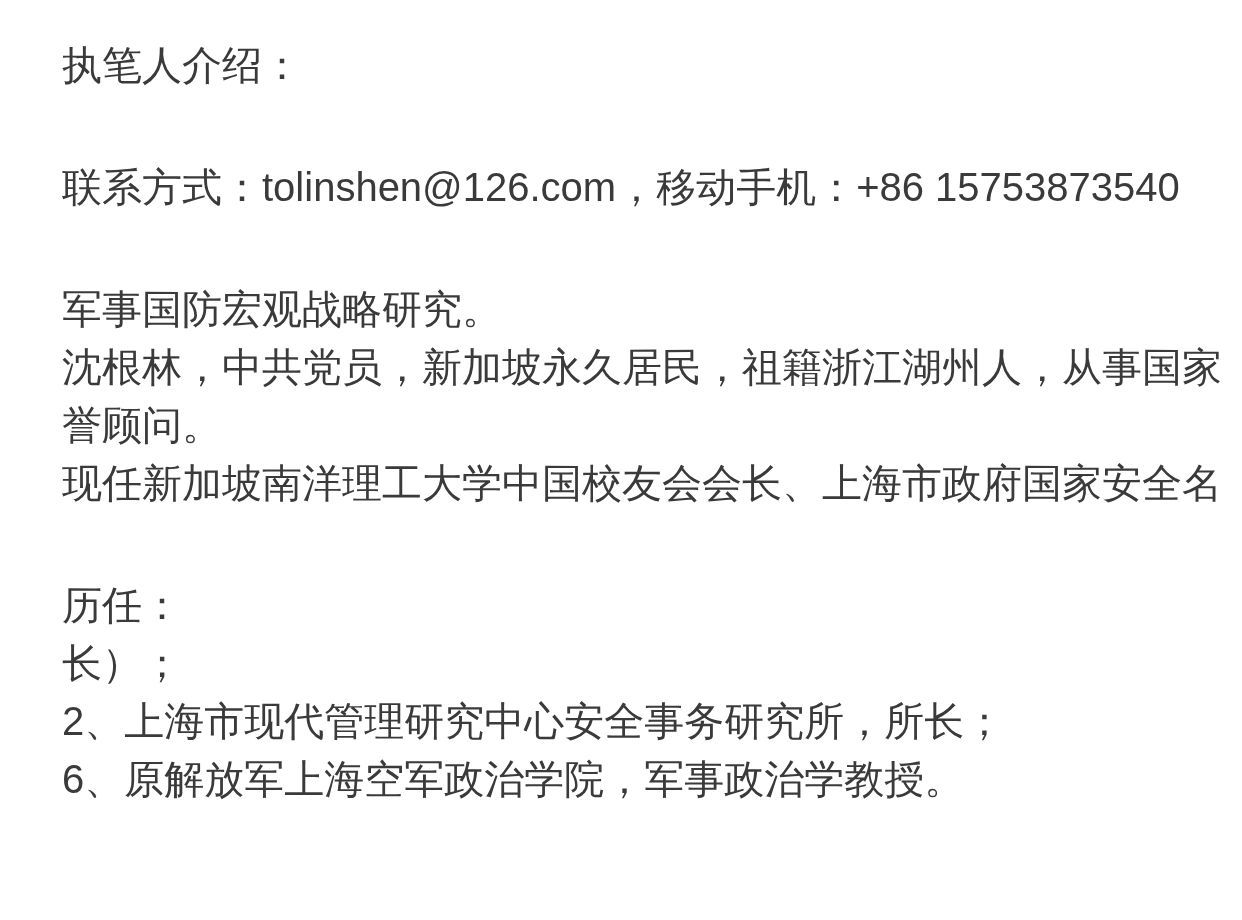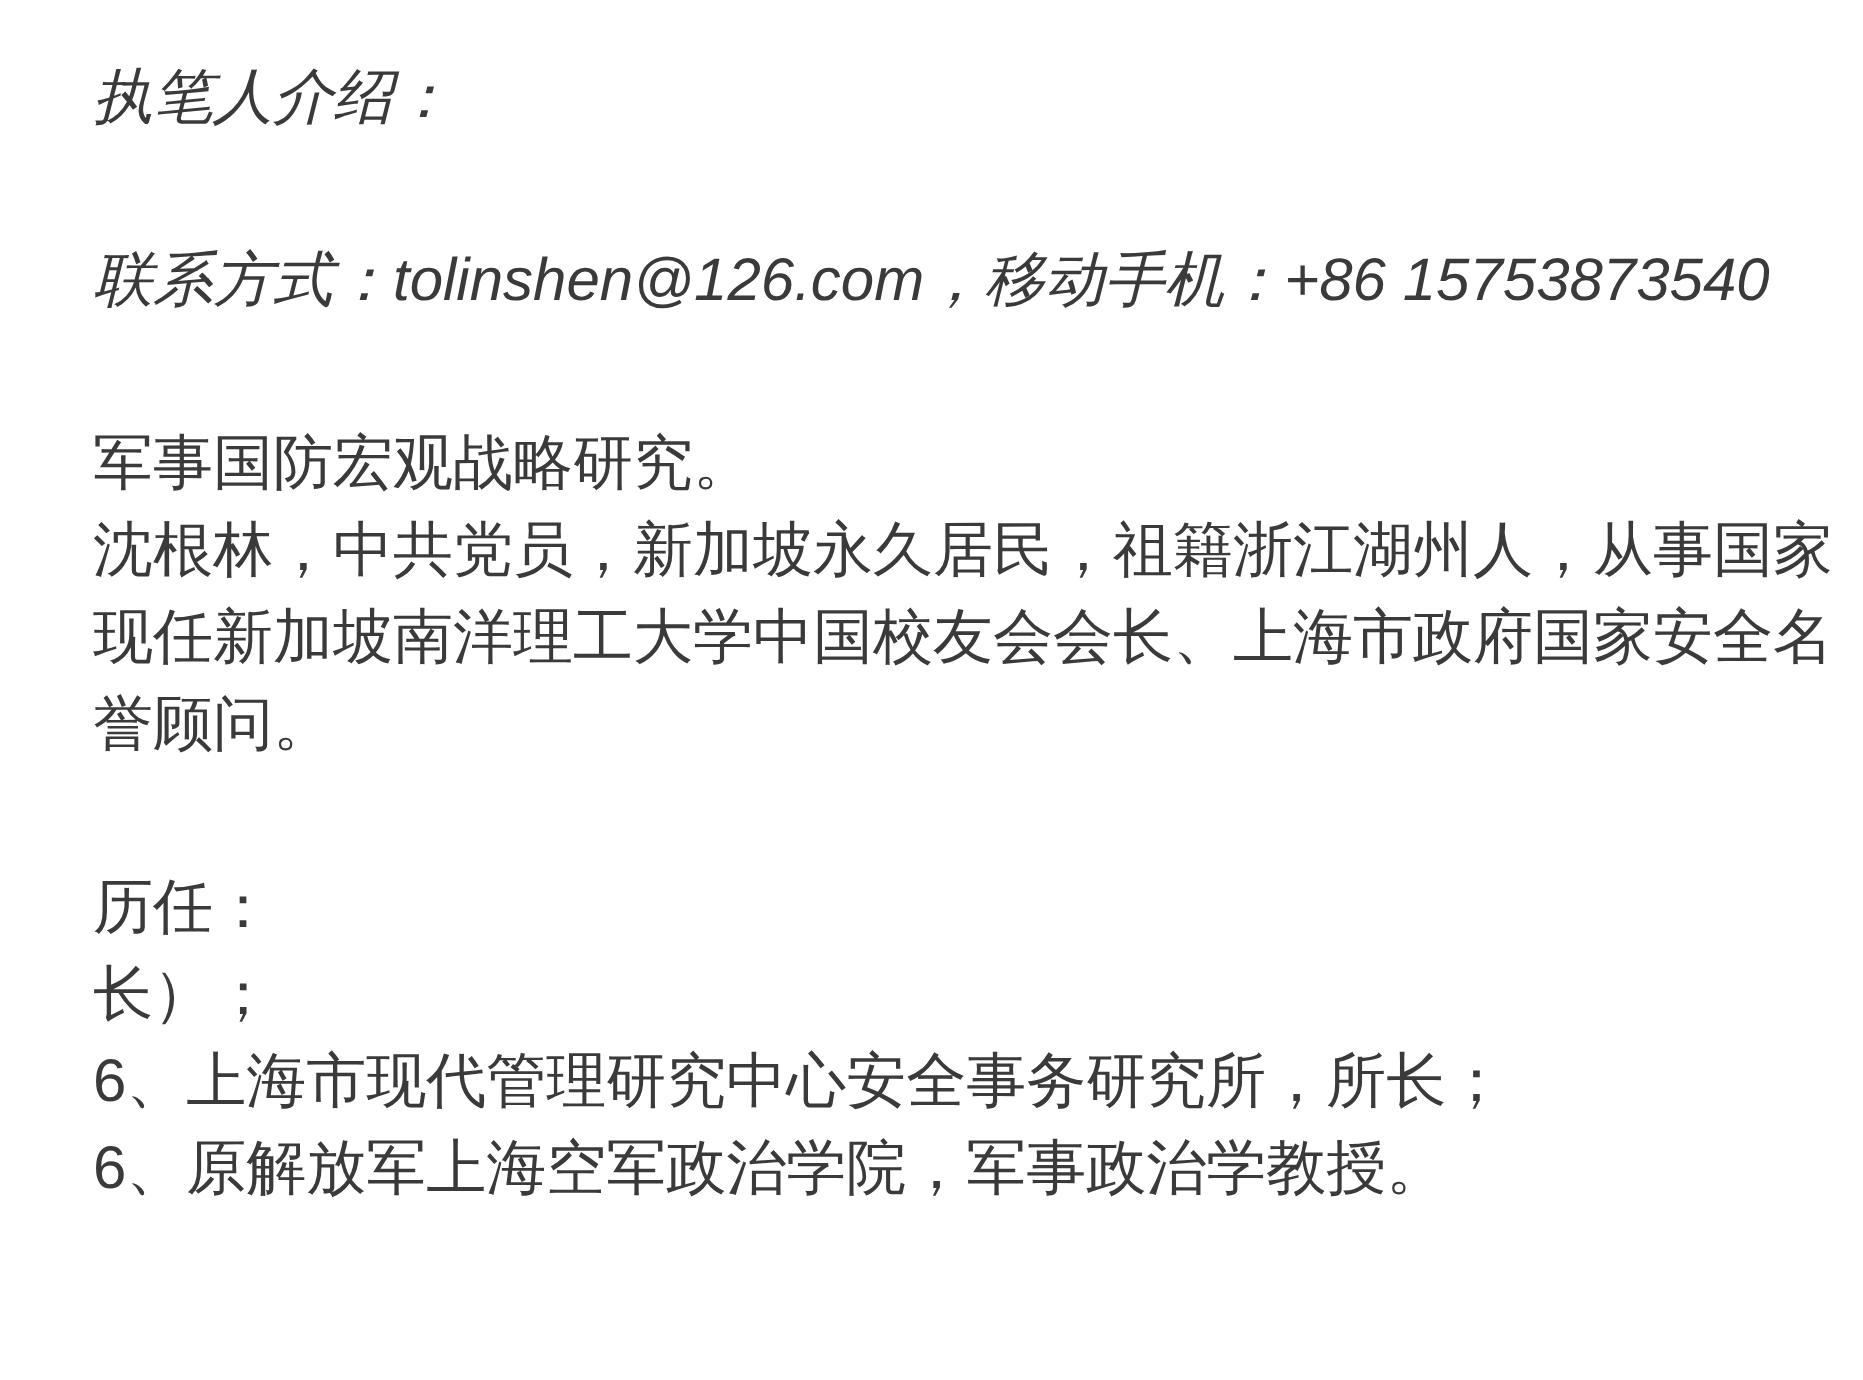--- a/index.html
+++ b/index.html
@@ -18,21 +18,20 @@
     padding: 36px 16px 0 62px;
     width: 1242px;
     color: #3a3a3a;
     font-size: 40px;
     line-height: 58px;
     font-weight: 400;
     letter-spacing: 0;
   }
   .block {
     margin: 0 0 64px 0;
-    font-style: italic;
   }
   .block:last-child {
     margin-bottom: 0;
   }
   .line {
     white-space: nowrap;
   }
 </style>
 </head>
 <body>
@@ -44,25 +43,25 @@
   </p>
 
   <p class="block">
     <span class="line">联系方式：tolinshen@126.com，移动手机：+86 15753873540</span>
   </p>
 
   <p class="block">
     </p>
     <div class="line">军事国防宏观战略研究。</div>
     <div class="line">沈根林，中共党员，新加坡永久居民，祖籍浙江湖州人，从事国家</div>
+    <div class="line">誉顾问。</div>
     <div class="line">现任新加坡南洋理工大学中国校友会会长、上海市政府国家安全名</div>
-    <div class="line">誉顾问。</div>
   <p></p>
 
   <p class="block">
     </p>
     <div class="line">历任：</div>
     <div class="line">长）；</div>
-    <div class="line">6、上海市现代管理研究中心安全事务研究所，所长；</div>
+    <div class="line">2、上海市现代管理研究中心安全事务研究所，所长；</div>
     <div class="line">6、原解放军上海空军政治学院，军事政治学教授。</div>
   <p></p>
 
 </div>
 
 </body></html>

